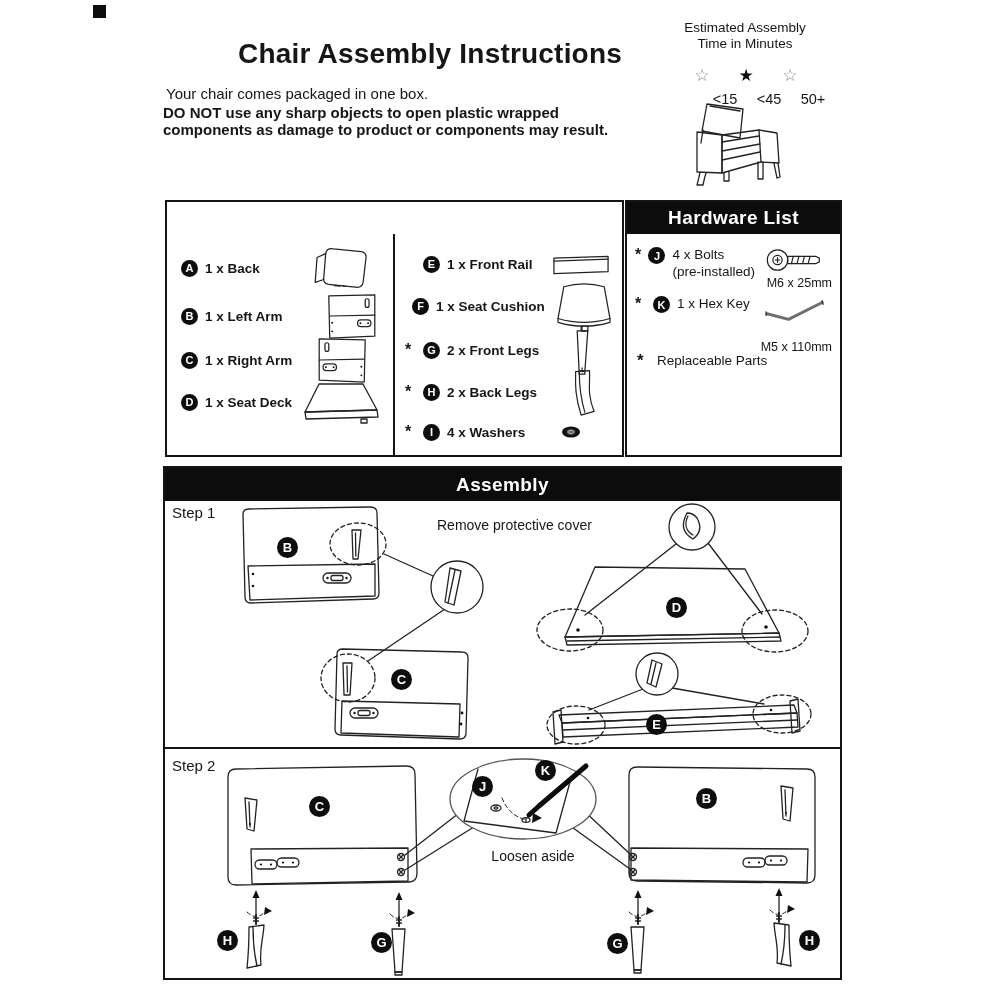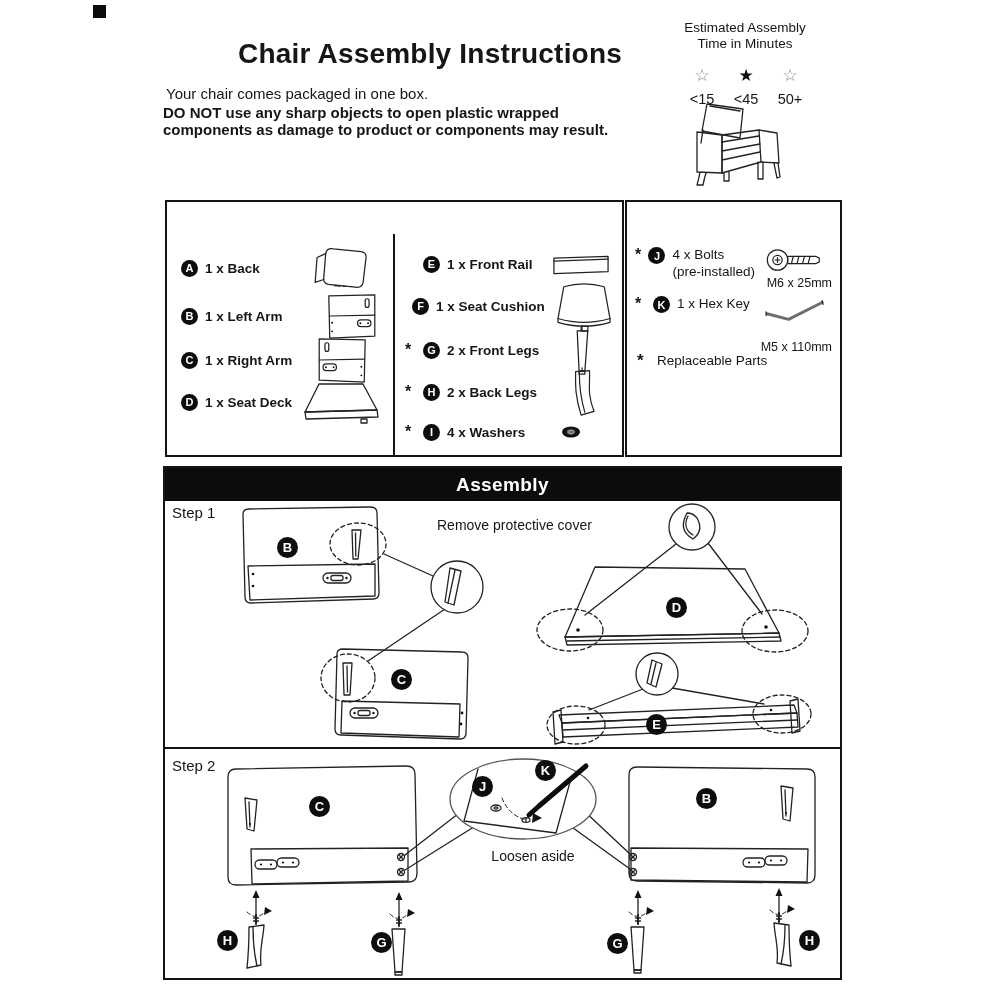--- a/index.html
+++ b/index.html
@@ -80,21 +80,21 @@
       <div class="rt-col">
           <div class="rt-star">☆</div>
         </div>
       <div class="rt-col">
           <div class="rt-star filled">★</div>
         </div>
       <div class="rt-col">
           <div class="rt-star">☆</div>
         </div>
     </div>
-    <div class="rt-row" style="margin-left:25px;">
+    <div class="rt-row" style="margin-left:25px;justify-content:flex-end;">
       <div class="rt-col">
           <div class="rt-time">&lt;15</div>
         </div>
       <div class="rt-col">
           <div class="rt-time">&lt;45</div>
         </div>
       <div class="rt-col">
           <div class="rt-time">50+</div>
         </div>
     </div>
@@ -230,20 +230,21 @@
         <svg class="art" width="26" height="16" viewBox="0 0 26 16">
           <ellipse class="fill" cx="13" cy="8" rx="9" ry="5.5"></ellipse>
           <ellipse class="wl" cx="13" cy="8" rx="4" ry="2.4"></ellipse>
           <line x1="11" y1="8" x2="15" y2="8" style="stroke:#222;stroke-width:1;"></line>
         </svg>
       </span>
     </div>
   </div>
 
   <div class="frame" style="left:625px;top:200px;width:213px;height:253px;">
+    <div class="bar">Hardware List</div>
 
     <div class="hrow" style="left:8px;top:45px;width:197px;">
       <span class="pstar">*</span>
       <span class="badge">J</span>
       <div class="hlabel">
         <div>4 x Bolts</div>
         <div>(pre-installed)</div>
       </div>
       <div class="hicon">
         <svg class="art" width="70" height="26" viewBox="0 0 72 28">

